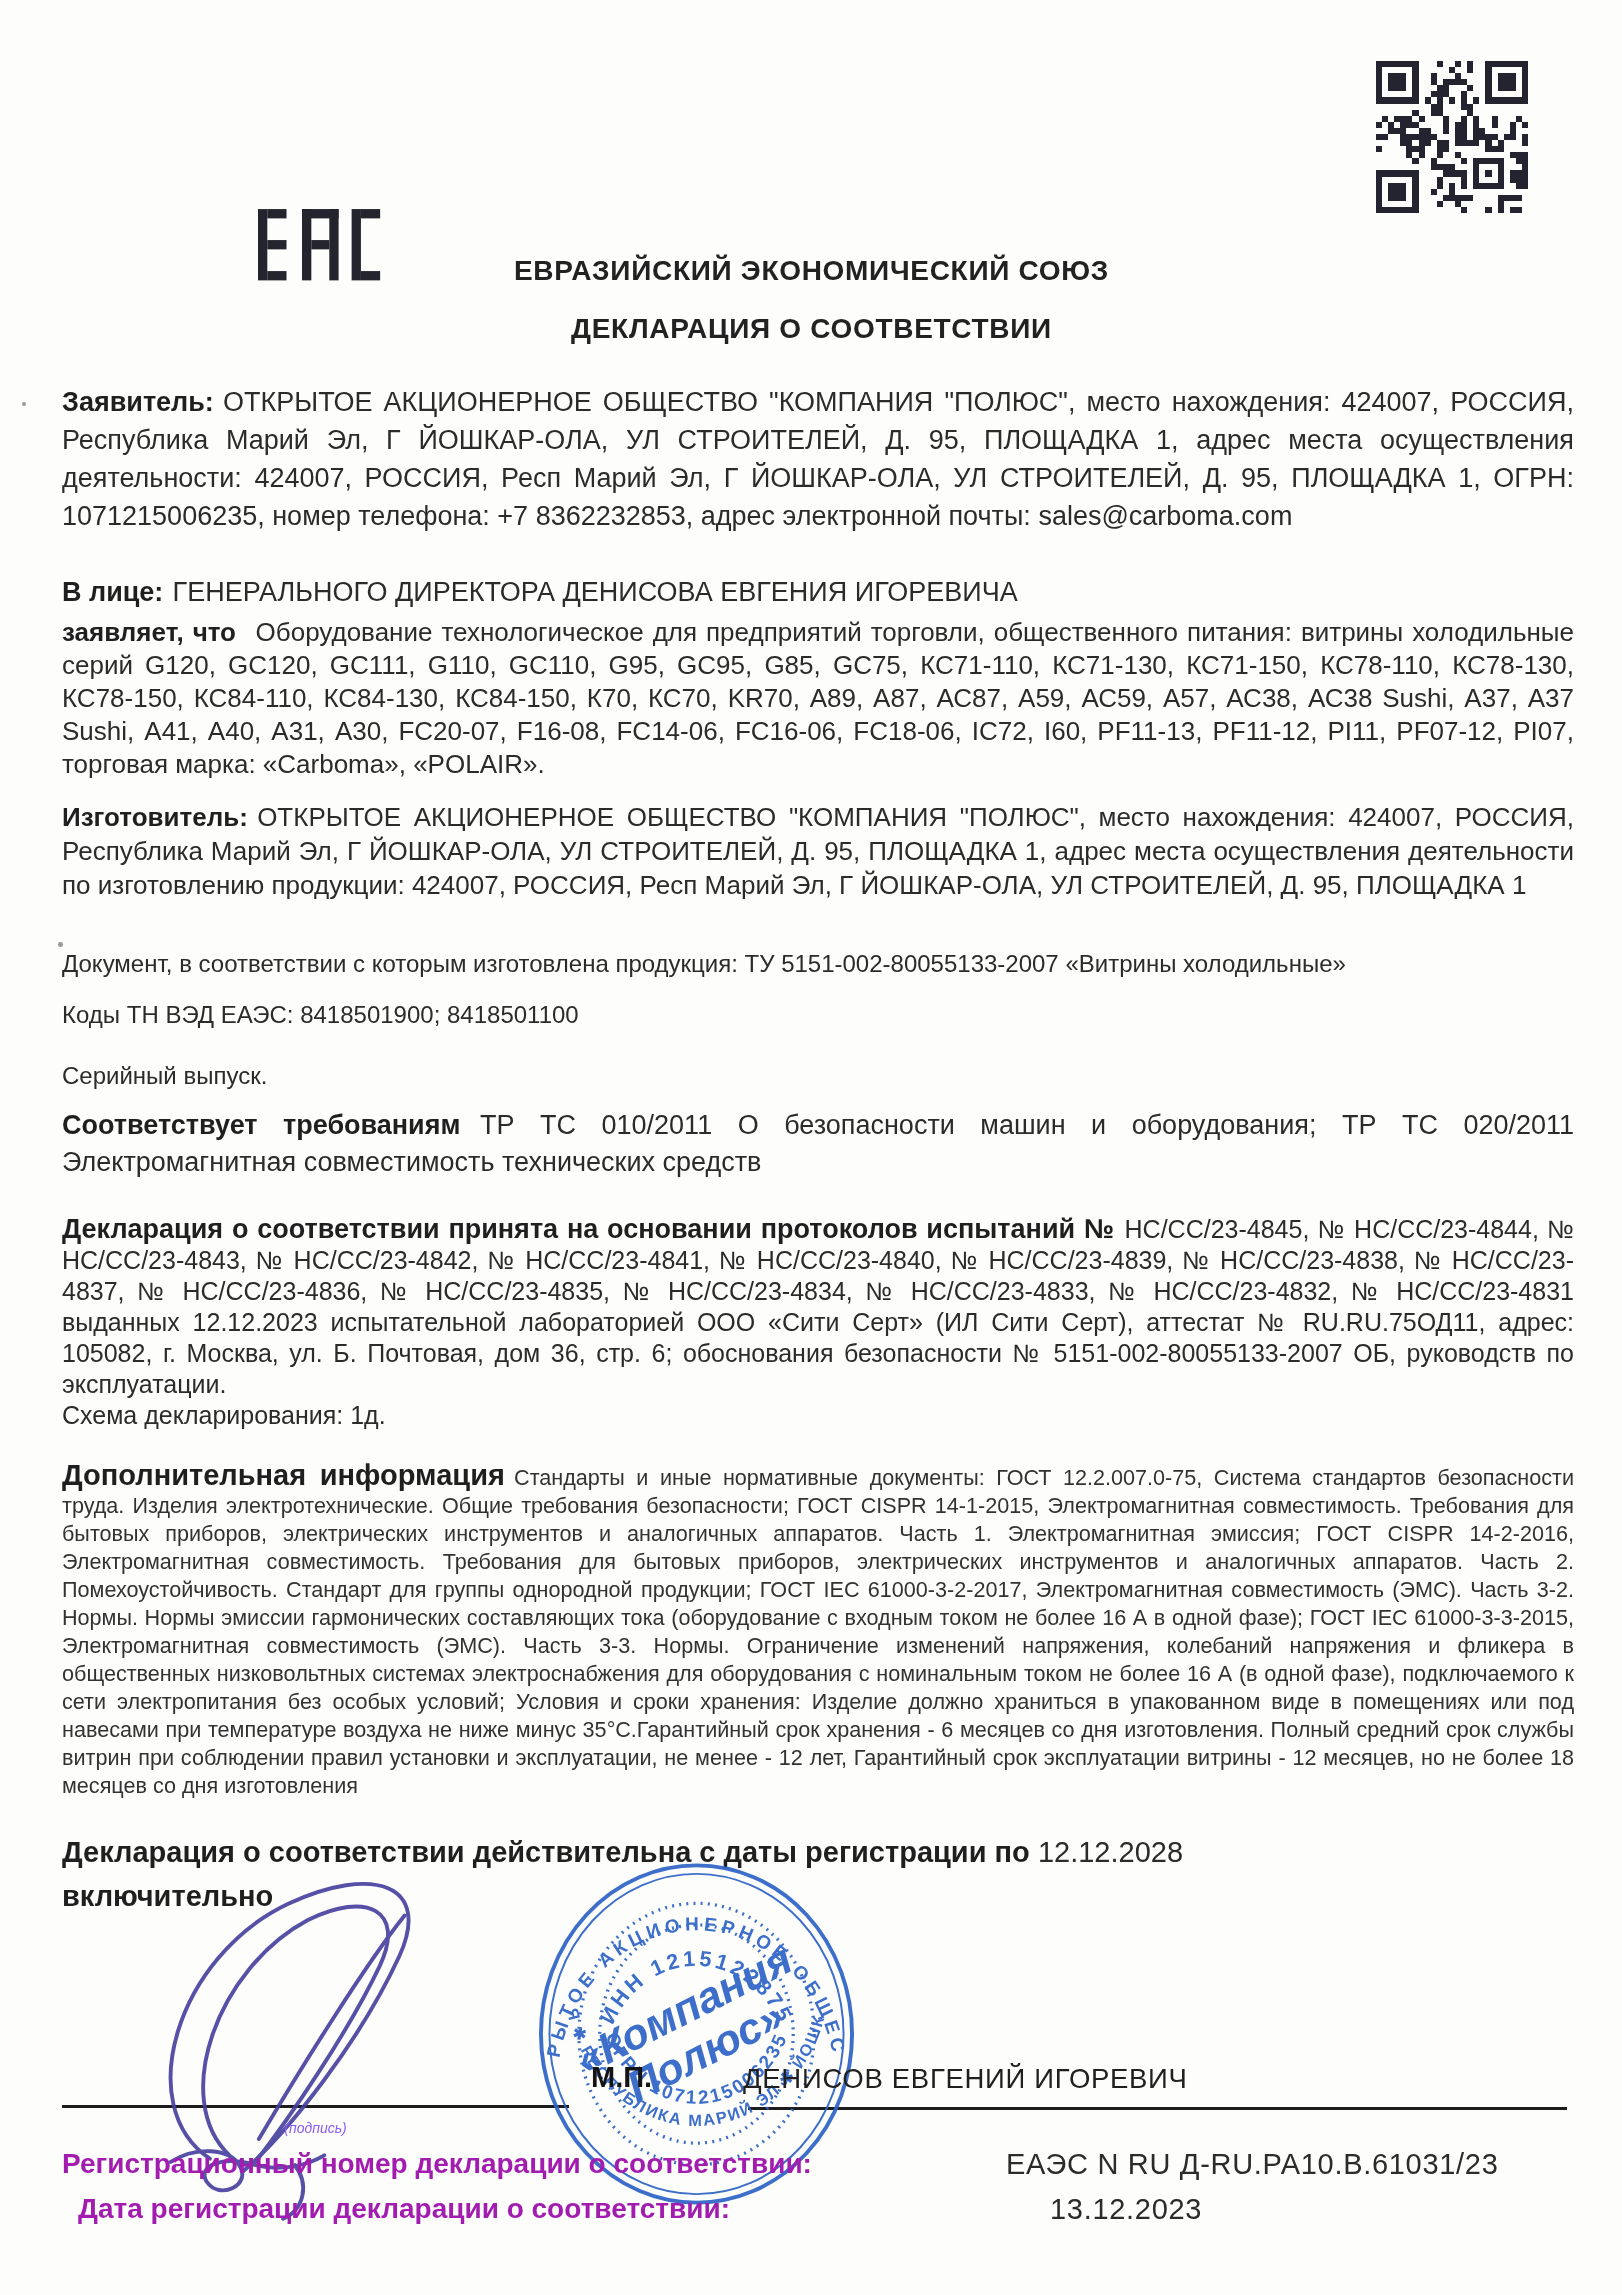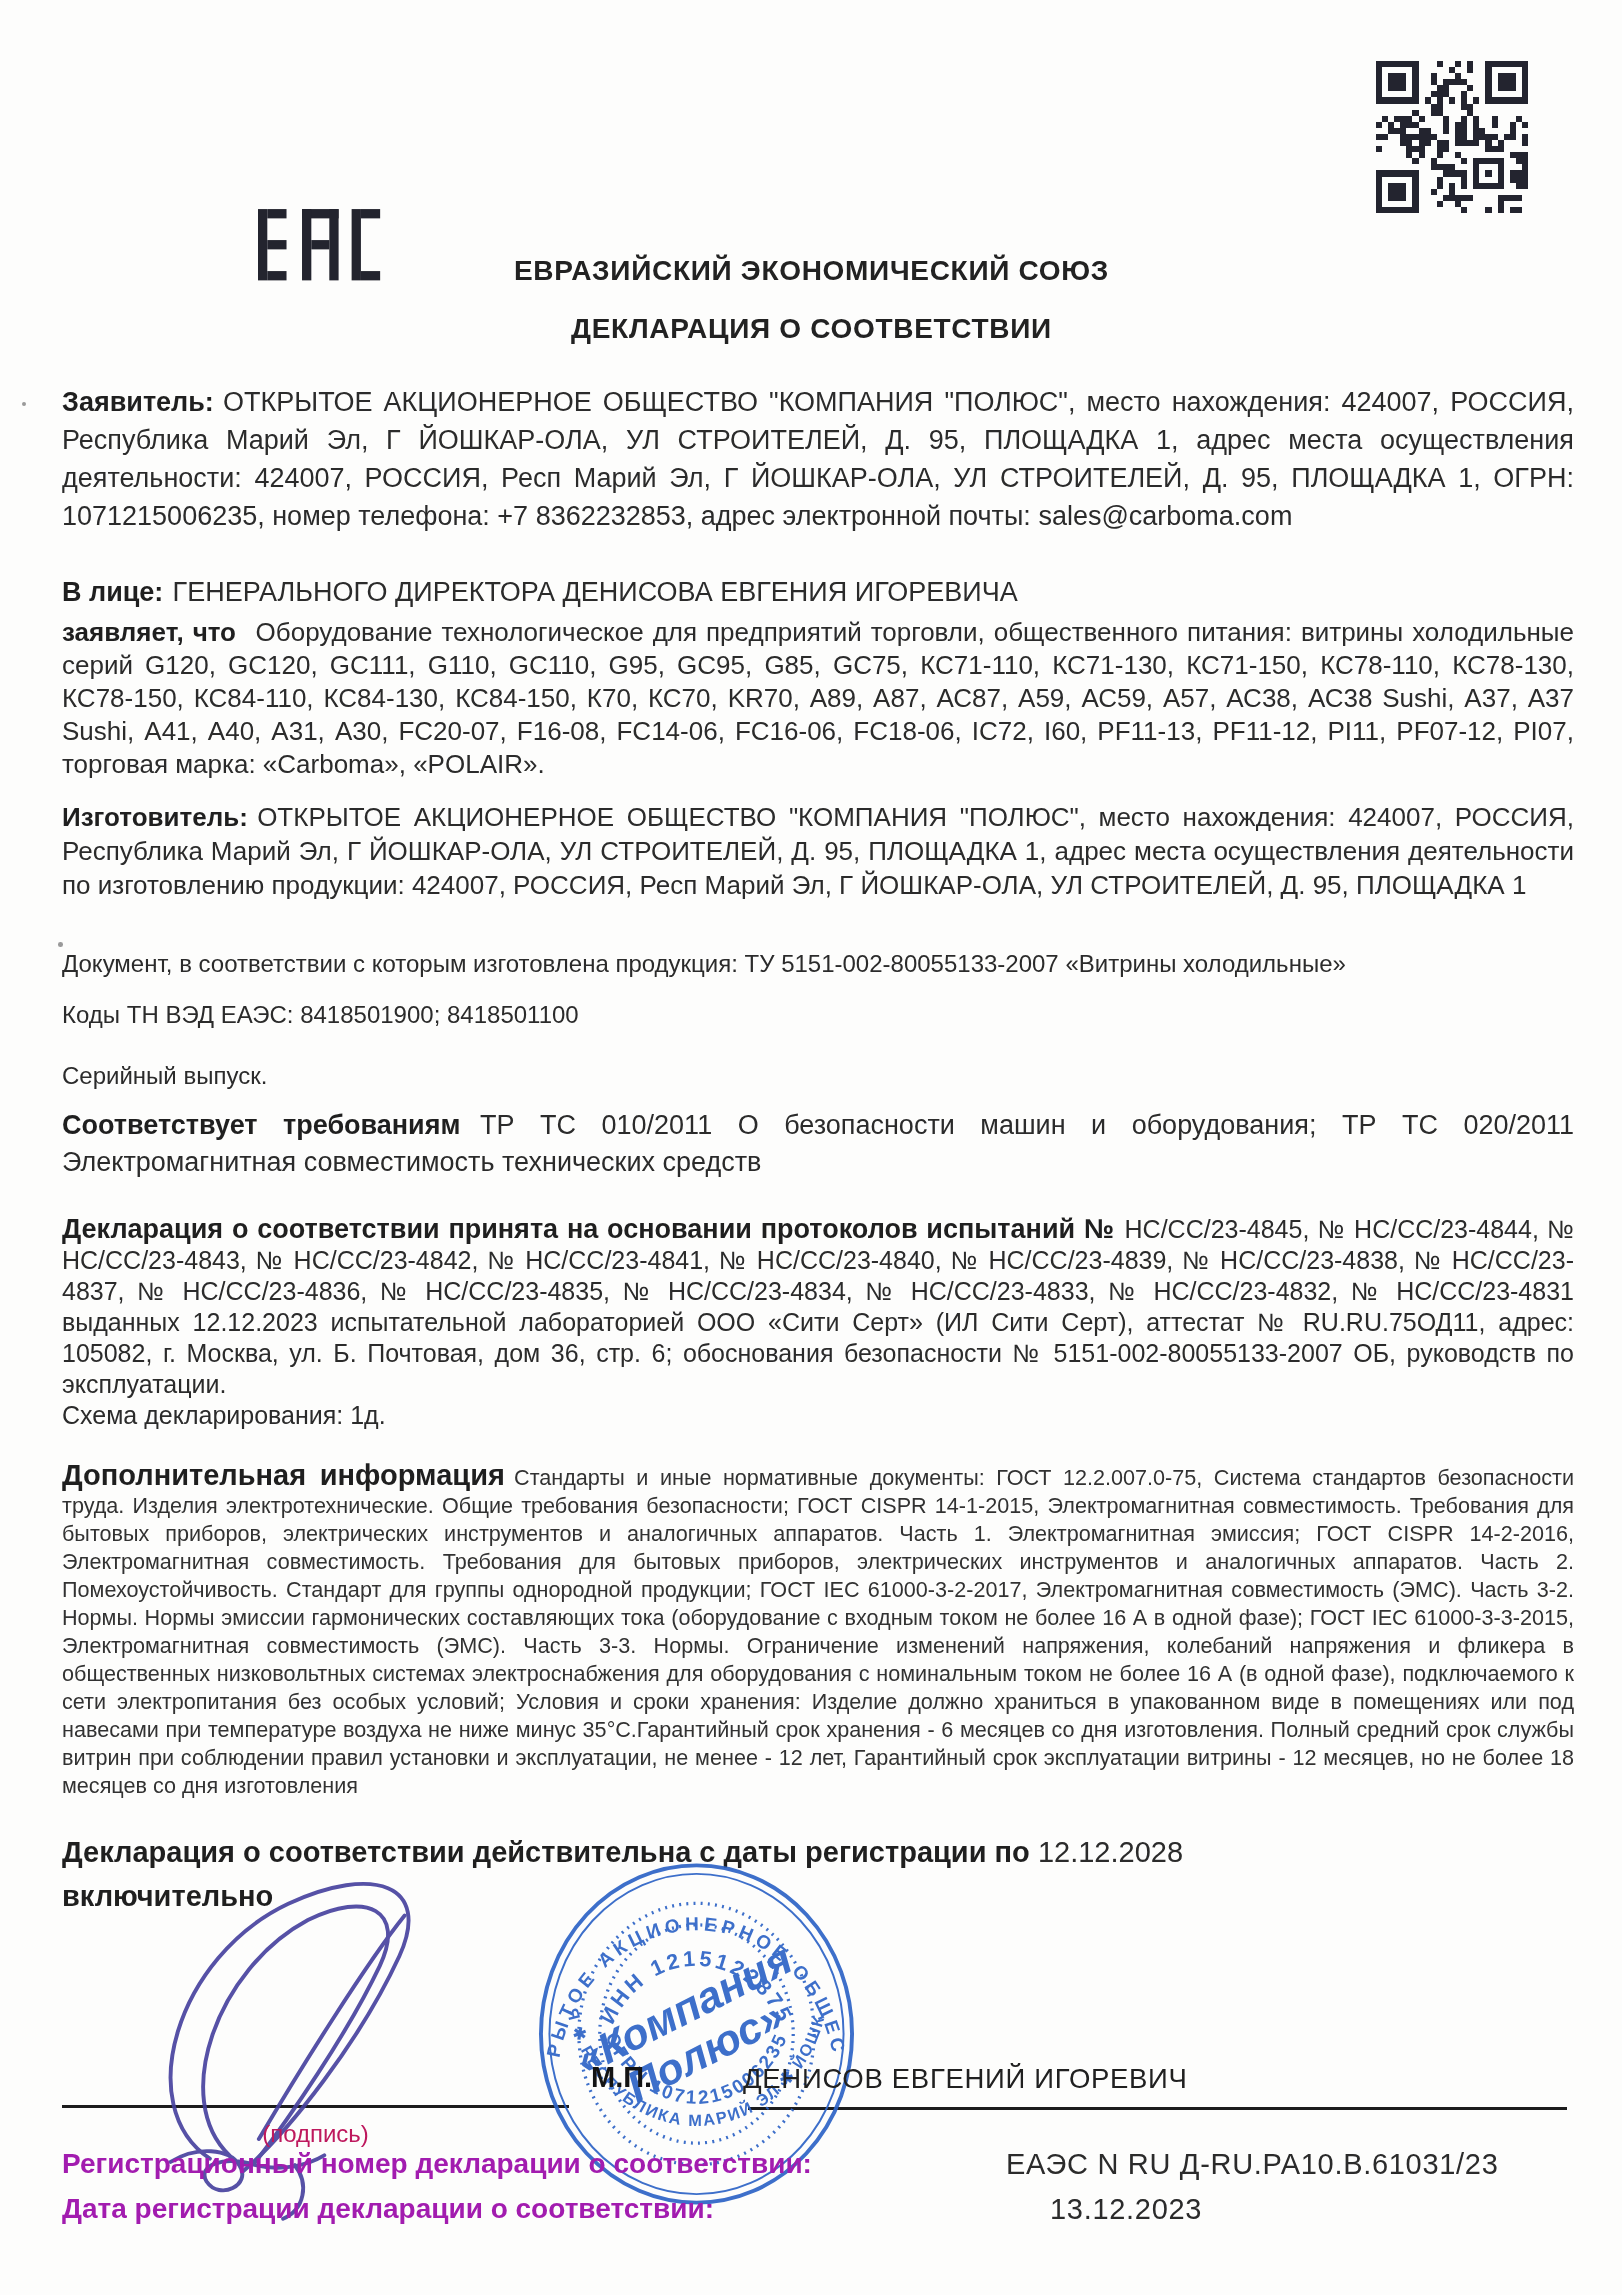--- a/index.html
+++ b/index.html
@@ -17,21 +17,21 @@
   .p-manuf{font-size:26px;line-height:34px;}
   .p-small{font-size:24px;line-height:30px;}
   .p-compliance{font-size:27px;line-height:37px;}
   .p-basis{font-size:25px;line-height:31px;}
   .p-basis .b{font-size:27px;}
   .p-add{font-size:21.6px;line-height:28px;color:#323232;}
   .p-add .b{font-size:29px;}
   .p-valid{font-size:29px;line-height:44px;font-weight:bold;color:#1f1f1f;}
   .p-valid .reg{font-weight:normal;color:#2b2b2b;}
   .rule{background:#1c1c1c;height:2.6px;}
-  .caption{font-size:24px;color:#be185d;text-align:center;}
+  .caption{font-size:14px;color:#8b5cf6;text-align:center;font-style:italic;}
   .bottomlabel{font-size:28px;font-weight:bold;color:#a21caf;}
   .bottomvalue{font-size:29px;color:#2b2b2b;letter-spacing:0.7px;}
   .mp{font-size:29px;font-weight:bold;color:#141414;}
   .signer{font-size:27.5px;letter-spacing:0.7px;color:#202020;}
   .speck{background:#9a9a9a;border-radius:50%;}
   svg{display:block;}
   .stamp-svg text{font-family:"Liberation Sans",sans-serif;}
   .stamp-center{font-family:"Liberation Serif",serif;font-style:italic;font-weight:bold;}
 </style>
 </head>
@@ -409,20 +409,20 @@
     </svg>
   </div>
 
   <div class="abs mp" style="left:591px;top:2061px;">М.П.</div>
   <div class="abs signer" style="left:743px;top:2063px;">ДЕНИСОВ ЕВГЕНИЙ ИГОРЕВИЧ</div>
 
   <div class="abs caption" style="left:62px;top:2120px;width:507px;">(подпись)</div>
 
   <div class="abs bottomlabel" style="left:62px;top:2148px;">Регистрационный номер декларации о соответствии:</div>
   <div class="abs bottomvalue" style="left:1006px;top:2148px;">ЕАЭС N RU Д-RU.РА10.В.61031/23</div>
-  <div class="abs bottomlabel" style="left:62px;top:2193px;">Дата регистрации декларации о соответствии:</div>
+  <div class="abs bottomlabel" style="left:78px;top:2193px;">Дата регистрации декларации о соответствии:</div>
   <div class="abs bottomvalue" style="left:1006px;top:2193px;margin-left:44px;">13.12.2023</div>
 
   <div class="abs speck" style="left:22px;top:402px;width:3.9px;height:3.9px;"></div>
   <div class="abs speck" style="left:58px;top:942px;width:4.6px;height:4.6px;"></div>
 
 </div>
 
 
 </body></html>

